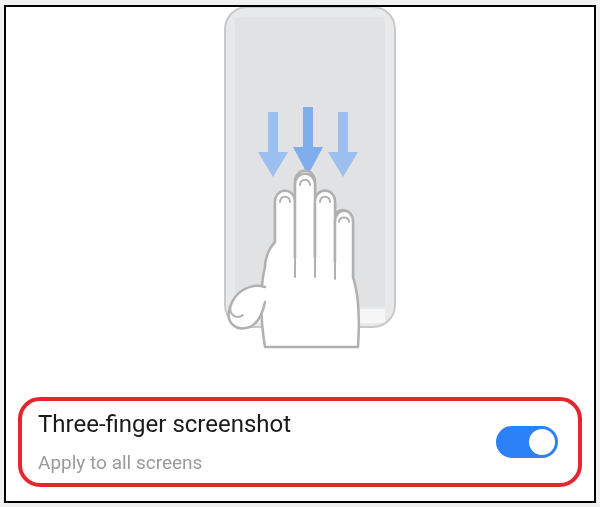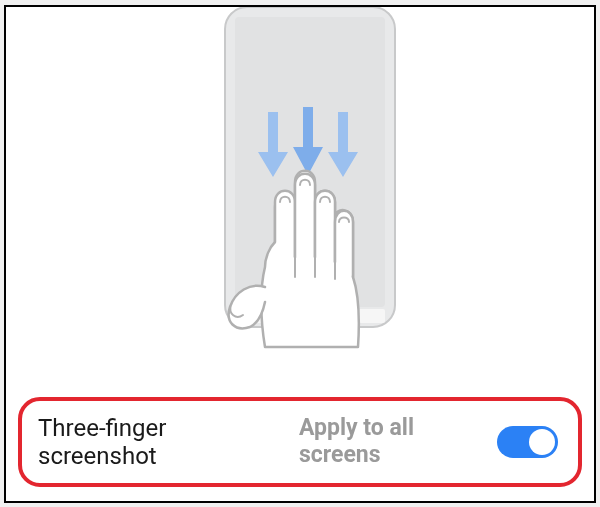--- a/index.html
+++ b/index.html
@@ -40,32 +40,32 @@
       height: 90px;
       border: 4px solid #e3262f;
       border-radius: 22px;
       display: flex;
       align-items: center;
       justify-content: space-between;
       padding: 0 20px 0 16px;
     }
     .setting-text {
       display: flex;
-      flex-direction: row;
+      flex-direction: column;
       gap: 13px;
     }
     .setting-title {
       font-size: 24px;
       color: #1a1a1a;
       font-weight: 400;
     }
     .setting-subtitle {
-      font-size: 23px;
+      font-size: 19px;
       color: #9a9a9a;
-      font-weight: 700;
+      font-weight: 400;
     }
     .toggle {
       width: 62px;
       height: 32px;
       background: #2b81f5;
       border-radius: 16px;
       position: relative;
       cursor: pointer;
     }
     .toggle-knob {

